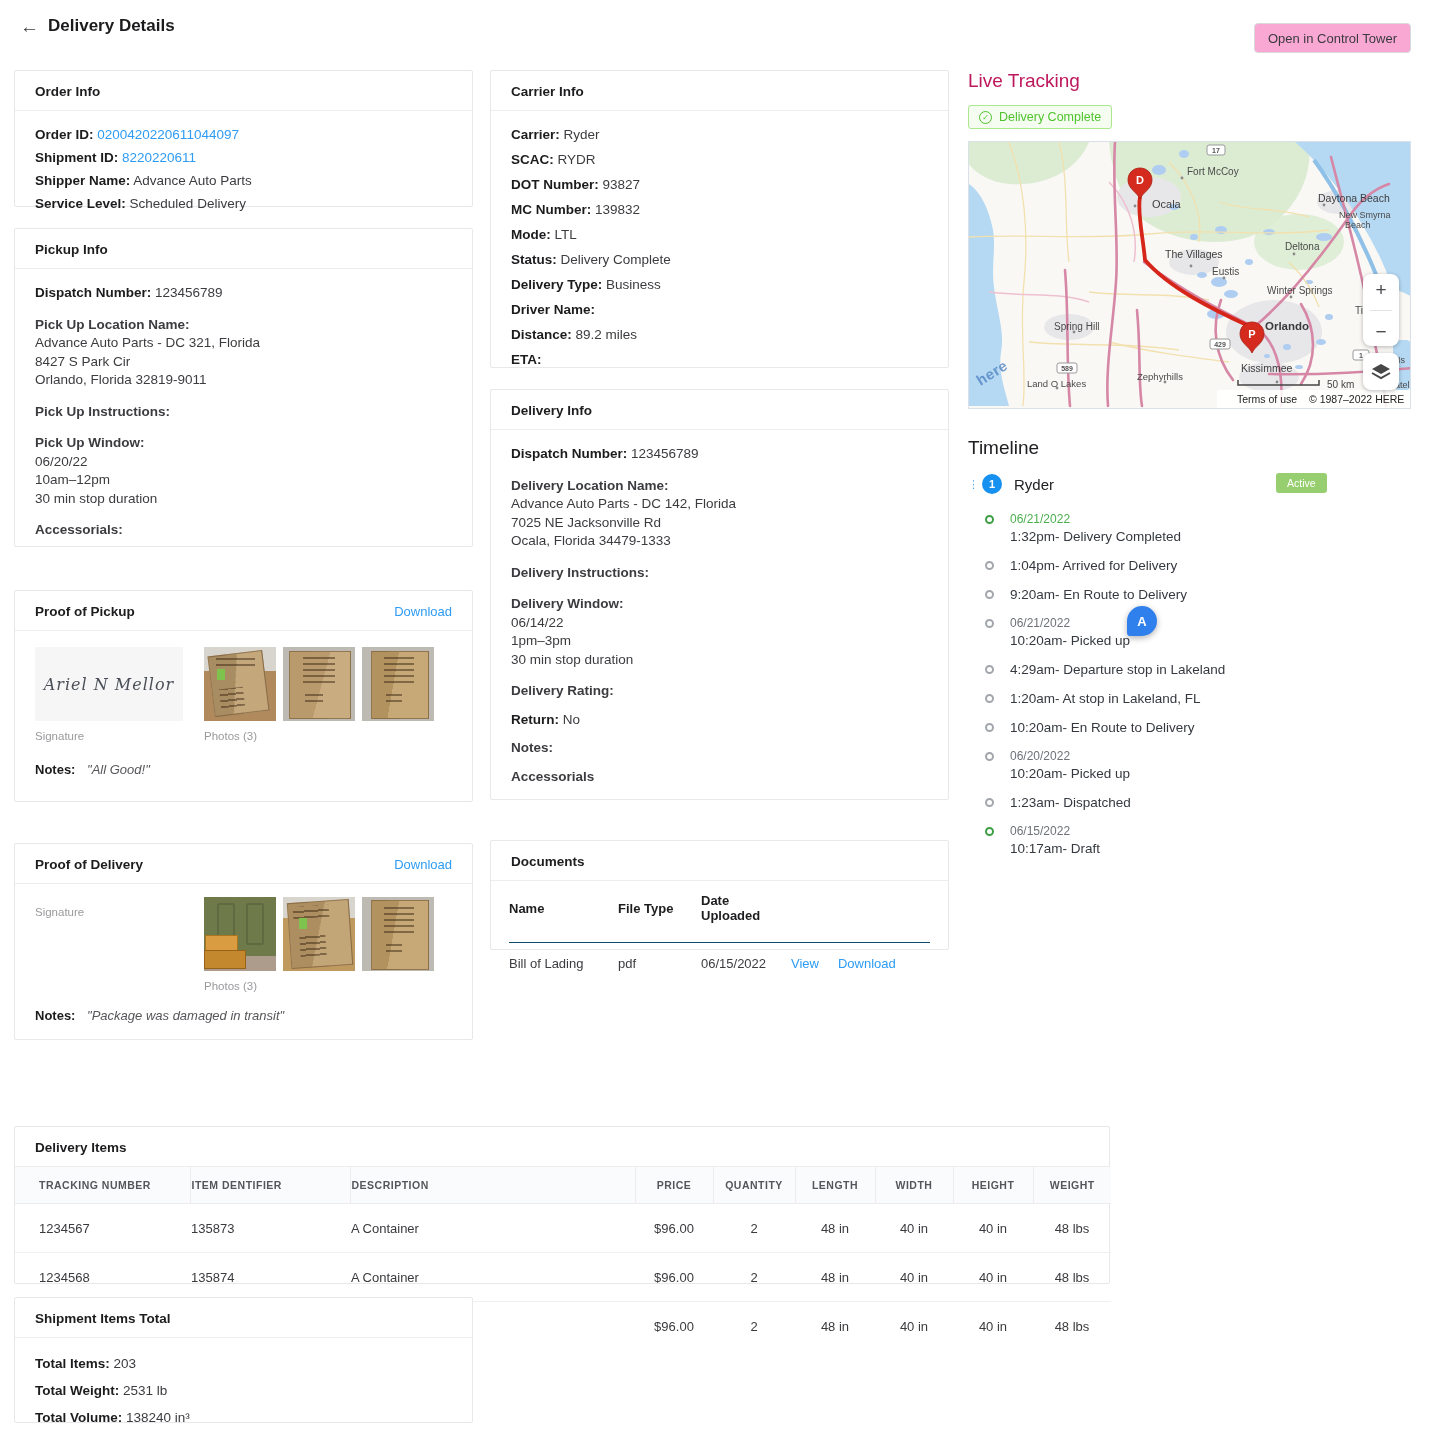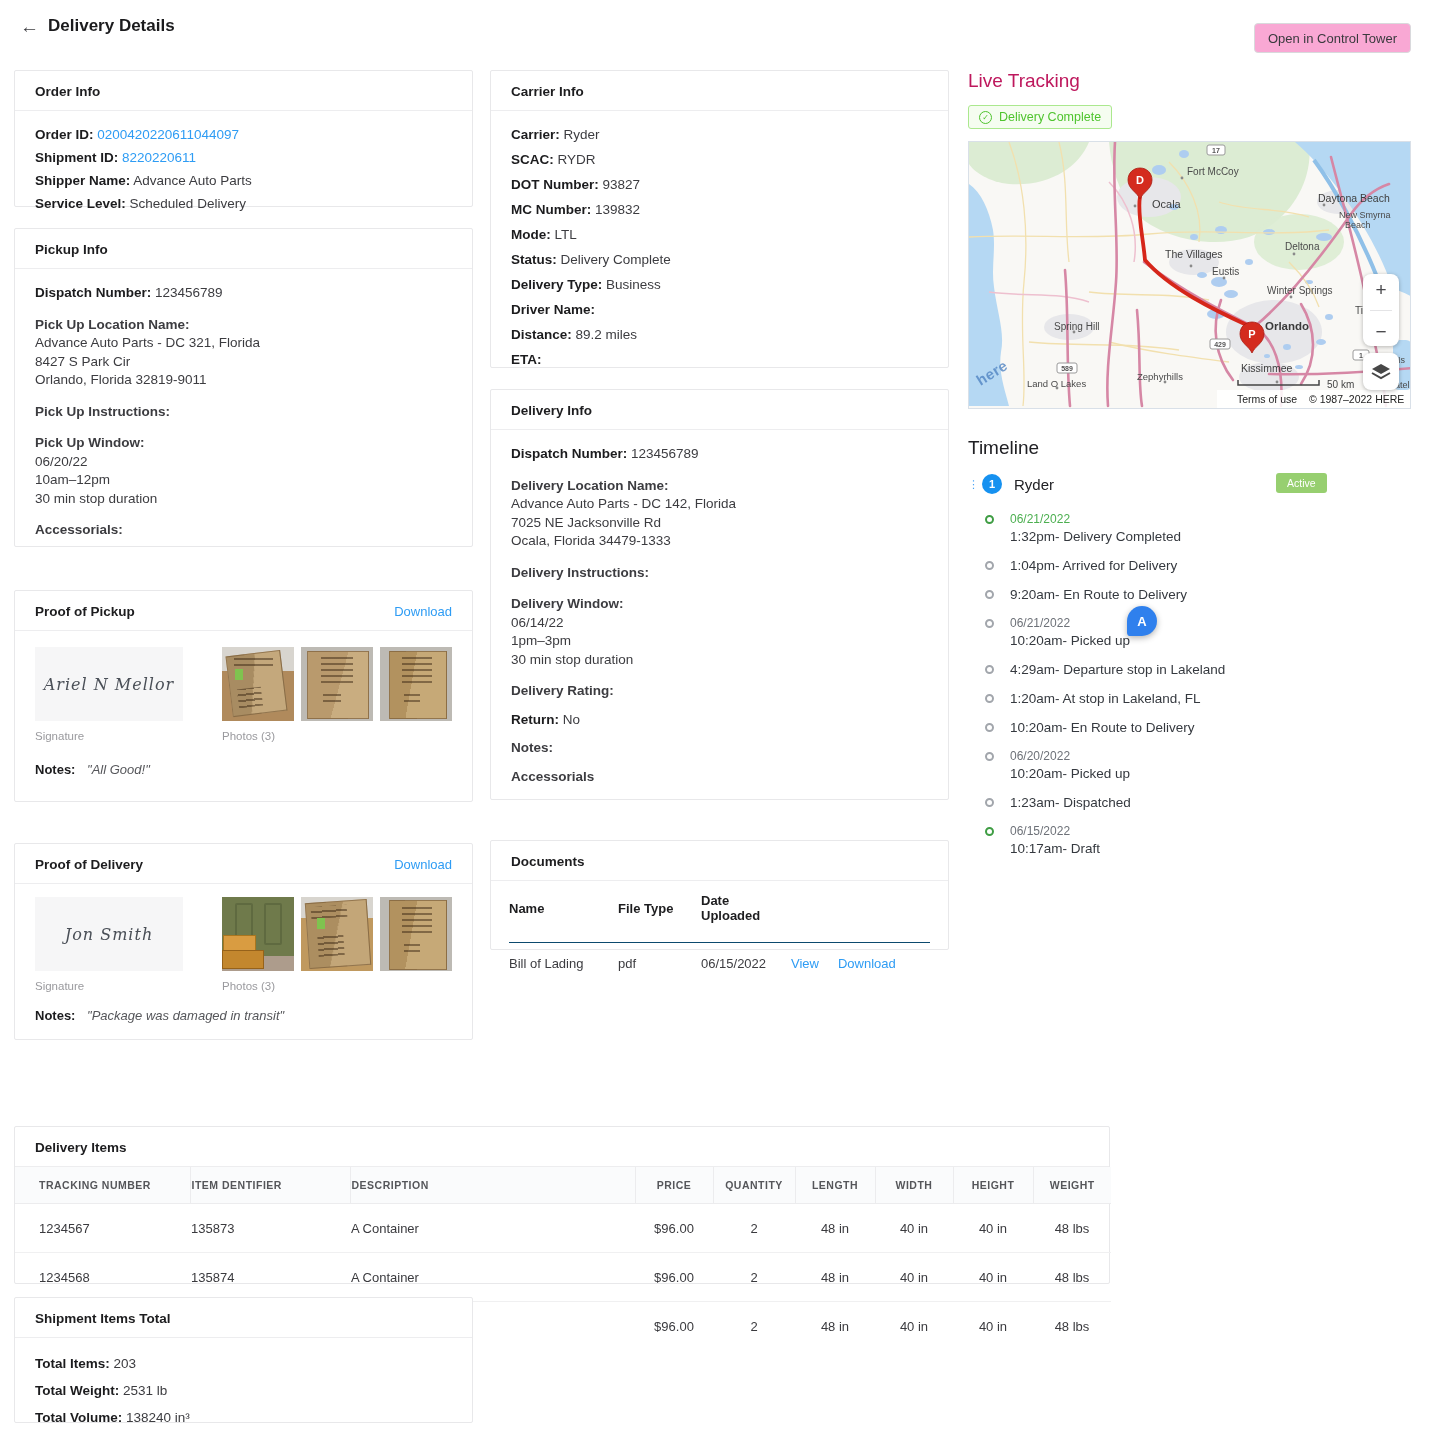--- a/index.html
+++ b/index.html
@@ -25,21 +25,21 @@
   #card-order{left:14px;top:70px;width:459px;height:137px;}
   #card-pickup{left:14px;top:228px;width:459px;height:319px;}
   #card-pop{left:14px;top:590px;width:459px;height:212px;}
   #card-pod{left:14px;top:843px;width:459px;height:197px;}
   #card-carrier{left:490px;top:70px;width:459px;height:298px;}
   #card-delinfo{left:490px;top:389px;width:459px;height:411px;}
   #card-docs{left:490px;top:840px;width:459px;height:110px;}
   #card-items{left:14px;top:1126px;width:1096px;height:158px;}
   #card-total{left:14px;top:1297px;width:459px;height:126px;}
   
-  .proof-b{padding:16px 20px 0;display:flex;justify-content:space-between;}
+  .proof-b{padding:16px 20px 0;display:flex;}
   .sig-col{width:148px;margin-right:21px;}
   .sig-box{width:148px;height:74px;background:#f6f6f7;display:flex;align-items:center;justify-content:center;}
   .sig-text{font-family:"DejaVu Serif",serif;font-style:italic;font-size:16px;color:#4a4f57;letter-spacing:1px;}
   .mini-lbl{font-size:11.5px;color:#9a9a9e;margin-top:9px;}
   .ph-row{display:flex;gap:7px;}
   .photo{width:72px;height:74px;position:relative;overflow:hidden;background:#bdbab4;}
   .photo .bx{position:absolute;border:1px solid rgba(120,90,55,.65);}
   .mk{position:absolute;background:repeating-linear-gradient(0deg,rgba(60,40,20,.5) 0 2px,transparent 2px 6px);}
   .notes-line{font-size:13px;margin:20px 0 0;}
   .notes-val{font-style:italic;color:#55565a;margin-left:8px;}
@@ -180,23 +180,20 @@
   </div>
 </div>
 
 <div class="card" id="card-pod">
   <div class="card-h">
     <span>Proof of Delivery</span>
     <span class="link" style="font-weight:400;font-size:13px;">Download</span>
   </div>
   <div class="proof-b" style="padding-top:13px;">
     <div class="sig-col">
-      <div class="sig-box">
-        <span class="sig-text">Jon Smith</span>
-      </div>
       <div class="mini-lbl">Signature</div>
     </div>
     <div>
       <div class="ph-row">
         <div class="photo" style="background:linear-gradient(180deg,#6f7a4b 0 80%,#ad9c8c 80% 100%);">
           <div style="position:absolute;left:18%;top:8%;width:20%;height:52%;border:2px solid #5f6a40;border-radius:2px;"></div>
           <div style="position:absolute;left:58%;top:8%;width:20%;height:52%;border:2px solid #5f6a40;border-radius:2px;"></div>
           <div style="position:absolute;left:2%;top:52%;width:42%;height:22%;background:#d99c41;border:1px solid #a9761f;"></div>
           <div style="position:absolute;left:0%;top:72%;width:55%;height:22%;background:#c3872e;border:1px solid #96621a;"></div>
         </div>

